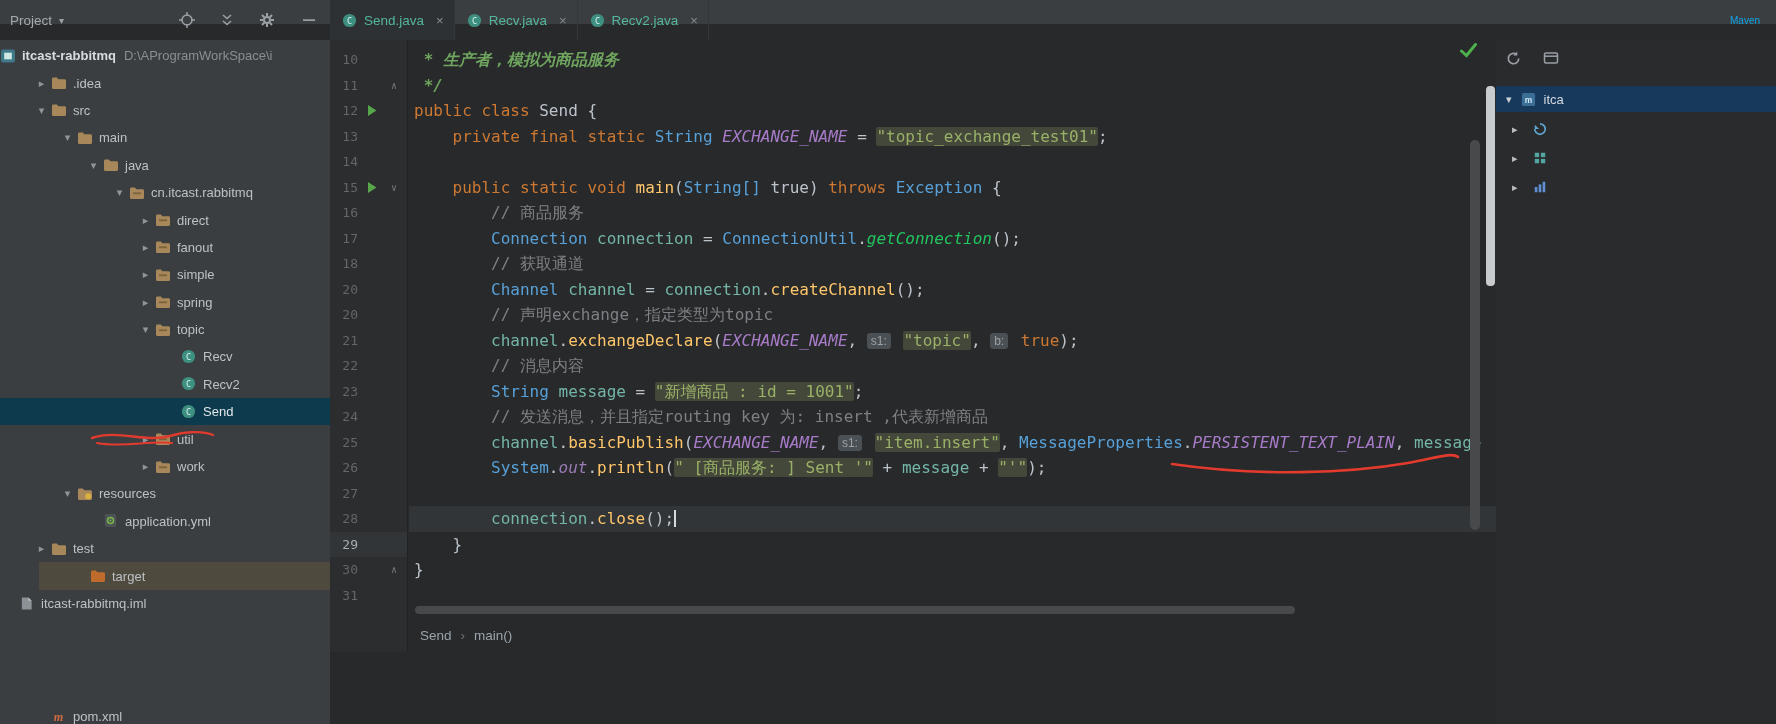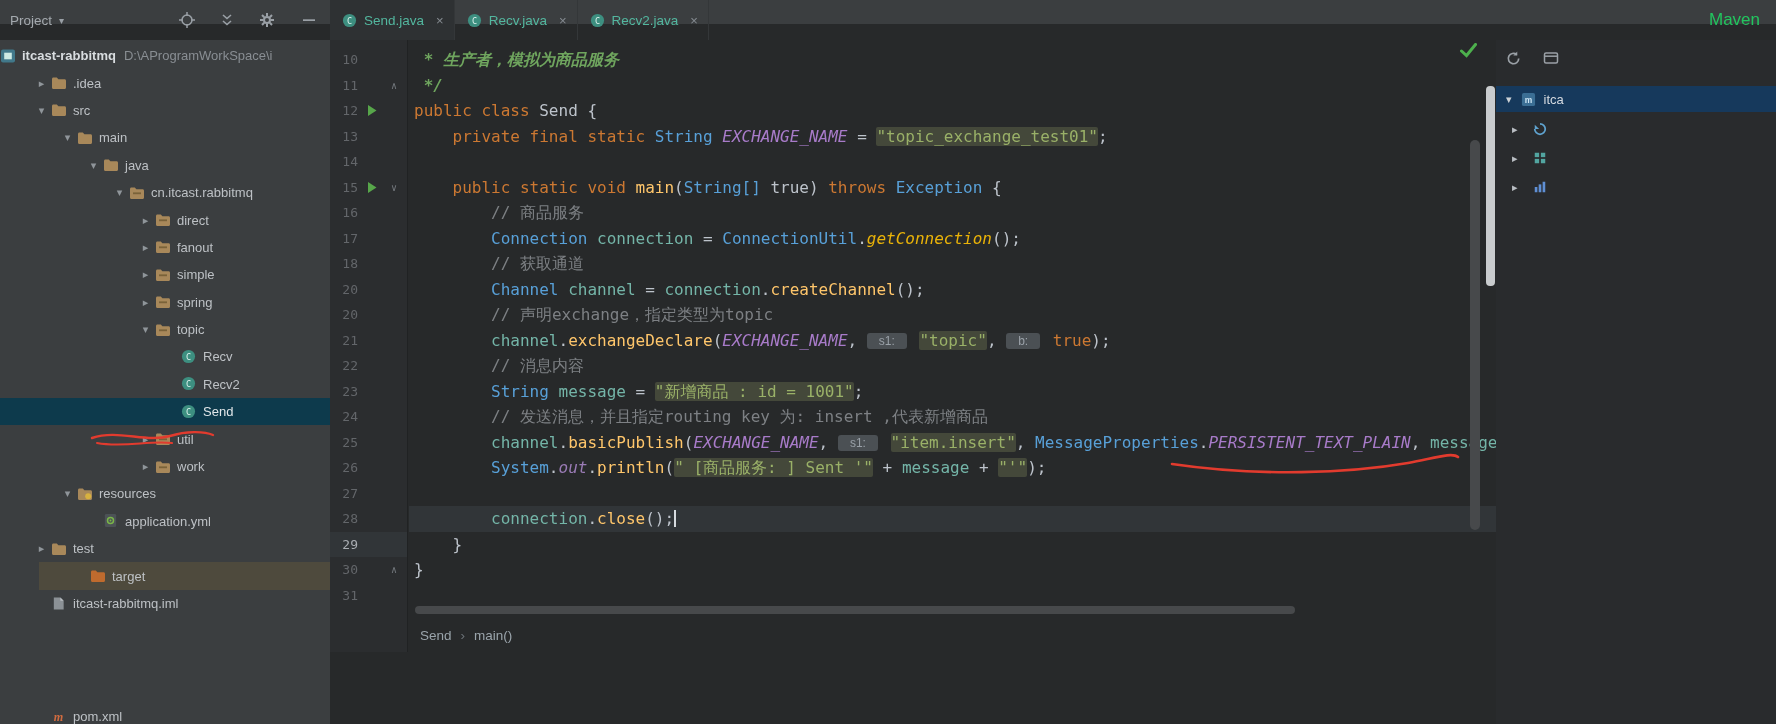--- a/index.html
+++ b/index.html
@@ -8,21 +8,21 @@
        font-family:"Liberation Sans",sans-serif;-webkit-font-smoothing:antialiased}
 
   
   .topbar{position:absolute;left:0;top:0;width:1776px;height:24px;background:#3b3e40}
   .project-selector{position:absolute;left:10px;top:0;height:40px;display:flex;align-items:center;gap:7px;
        color:#a4a9ae;font-size:13.5px;cursor:pointer}
   .psel-arrow{font-size:10px;color:#9aa0a6}
   .tb-icon{position:absolute;top:11px;width:18px;height:18px;display:flex;align-items:center;justify-content:center}
   .tb-locate{left:178px}.tb-collapse{left:218px}.tb-gear{left:258px}.tb-min{left:300px}
   .maven-label{position:absolute;right:16px;top:0;height:40px;display:flex;align-items:center;
-       color:#22c55e;font-size:17px}
+       color:#0ea5e9;font-size:10px}
 
   
   .tab-bar{position:absolute;left:330px;top:0;height:40px;display:flex}
   .tab{display:flex;align-items:center;gap:7px;padding:0 10px 0 12px;height:40px;
        border-right:1px solid #343739;color:#53b79f;font-size:13.5px;cursor:pointer;white-space:nowrap}
   .tab.active{background:#2e3133}
   .tab-close{color:#868c92;font-size:13px;margin-left:5px}
   .tab .tico{display:inline-flex;width:15px;height:15px}
 
   
@@ -46,30 +46,30 @@
   .gutter-row.current{background:#313538;color:#a9adb2}
   .gutter-row .ln{position:absolute;left:0;top:0;width:28px;text-align:right}
   .g-run{position:absolute;left:37px;top:7px;line-height:0;cursor:pointer}
   .g-fold{position:absolute;left:61px;top:0;color:#73787d;font-size:10px;line-height:25.5px;cursor:pointer}
   .code{position:absolute;left:79px;top:0;right:0;height:612px;padding-top:7px;overflow:hidden}
   .code-line{height:25.5px;font:16px/25.5px "DejaVu Sans Mono",monospace;white-space:pre;padding-left:5px;color:#bdc3cb}
   .code-line.current{background:#313538}
   .tok-kw{color:#cc7832}
   .tok-type{color:#58a0d8}
   .tok-method{color:#ffc66b}
-  .tok-method_s{color:#eab308;font-style:italic}
+  .tok-method_s{color:#22c55e;font-style:italic}
   .tok-var{color:#74b5a8}
   .tok-const{color:#a87bc9;font-style:italic}
   .tok-field{color:#9a7bb5;font-style:italic}
   .tok-str{color:#9ab168;background:#44483a;border-radius:2px}
   .tok-cmt{color:#7d8084}
   .tok-doc{color:#6fa55e;font-weight:bold;font-style:italic}
   .tok-plain{color:#bdc3cb}
   .tok-hint{display:inline-block;background:#4b5054;color:#9aa1a8;font-size:12px;line-height:16px;
-       border-radius:3px;padding:0 12px;margin-right:3px;vertical-align:1px;font-family:"Liberation Sans",sans-serif}
+       border-radius:3px;padding:0 4px;margin-right:3px;vertical-align:1px;font-family:"Liberation Sans",sans-serif}
   .caret{display:inline-block;width:2px;height:17px;background:#d6dade;vertical-align:-3px}
   .vthumb{position:absolute;left:1140px;top:100px;width:10px;height:390px;background:#47494b;border-radius:5px;cursor:pointer}
   .hthumb{position:absolute;left:85px;top:566px;width:880px;height:8px;background:#47494b;border-radius:4px;cursor:pointer}
   .ok-check{position:absolute;left:1130px;top:3px;width:18px;height:16px;cursor:pointer}
   .crumbs{position:absolute;left:0;top:580px;right:0;height:30px;display:flex;align-items:center;
        padding-left:90px;gap:9px;color:#9aa4ab;font-size:13.5px}
   .crumb{cursor:pointer}
   .crumb-sep{color:#6b7277}
 
   
@@ -352,21 +352,21 @@
         </div>
         <div class="tree-row excluded" style="padding-left: 32px; margin-left: 39px;">
           <span class="tree-arrow"></span>
           <span class="tree-icon">
             <svg width="16" height="16" viewBox="0 0 16 16">
               <path d="M1 4c0-.8.6-1.5 1.4-1.5h3.4L7.4 4.3h6.2c.8 0 1.4.7 1.4 1.5v6.7c0 .8-.6 1.5-1.4 1.5H2.4c-.8 0-1.4-.7-1.4-1.5z" fill="#bf6b2e"></path>
             </svg>
           </span>
           <span class="tree-label">target</span>
         </div>
-        <div class="tree-row" style="padding-left: 32px;">
+        <div class="tree-row" style="">
           <span class="tree-arrow"></span>
           <span class="tree-icon">
             <svg width="15" height="15" viewBox="0 0 16 16">
               <path d="M3 1.5h7l3.5 3.5v9.5H3z" fill="#8b9196"></path>
               <path d="M10 1.5L13.5 5H10z" fill="#b9bec2"></path>
             </svg>
           </span>
           <span class="tree-label">itcast-rabbitmq.iml</span>
         </div>
         <div class="tree-row pinned" style="padding-left: 32px;">

